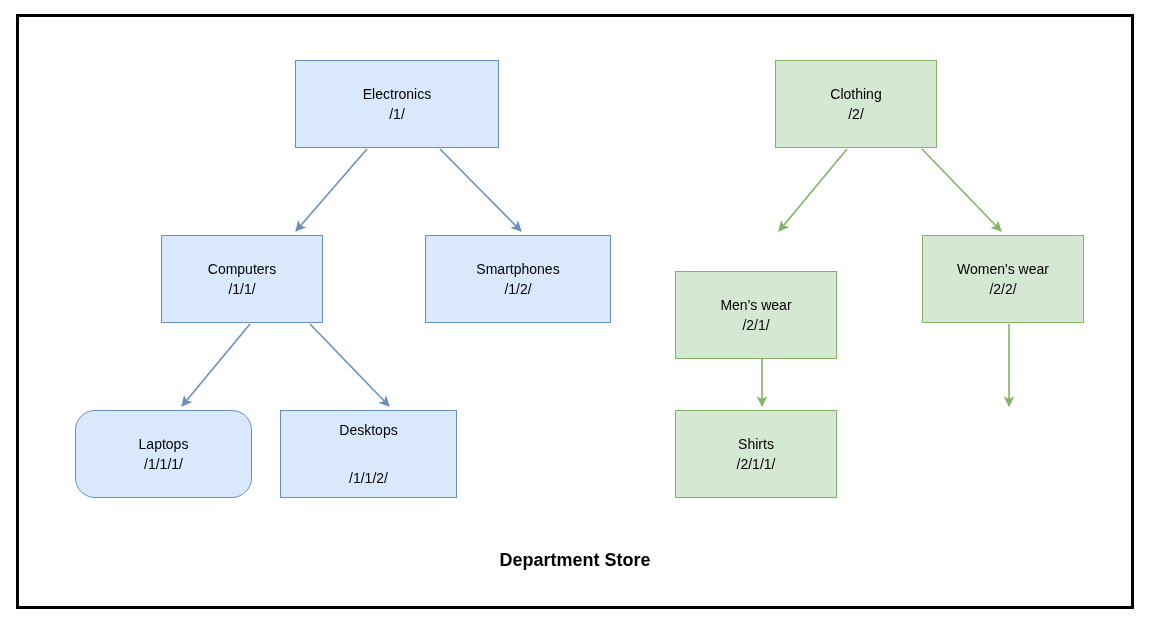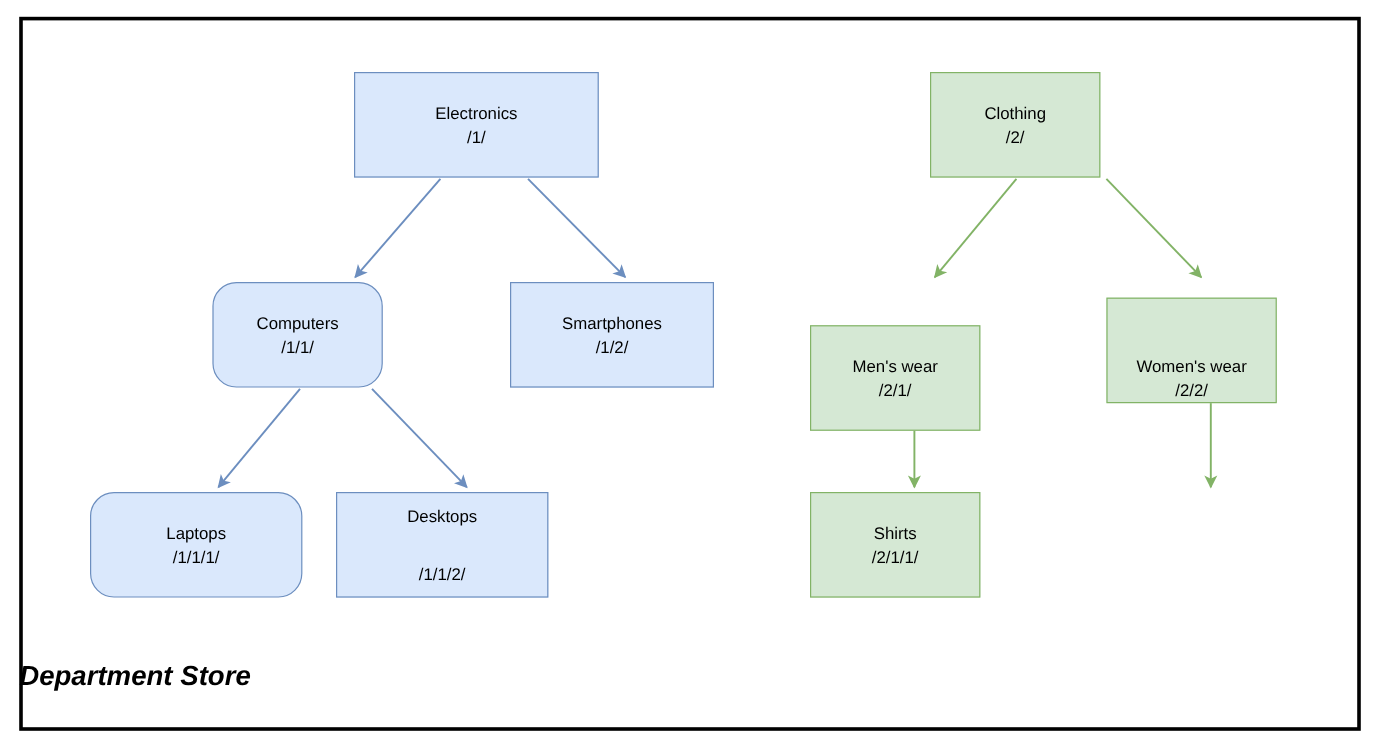--- a/index.html
+++ b/index.html
@@ -40,40 +40,40 @@
     position: absolute;
     box-sizing: border-box;
     display: flex;
     flex-direction: column;
     align-items: center;
     justify-content: center;
     text-align: center;
     font-size: 14px;
     line-height: 20px;
     color: var(--text, #000000);
-    width: 142px;
+    width: 162px;
     height: 88px;
   }
   .node.blue {
     background: var(--blue-fill, #dae8fc);
     border: 1.5px solid var(--blue-stroke, #6c8ebf);
   }
   .node.green {
     background: var(--green-fill, #d5e8d4);
     border: 1.5px solid var(--green-stroke, #82b366);
   }
   .diagram-title {
     position: absolute;
     left: 16px;
     top: 550px;
     width: 1118px;
-    font-size: 23px;
+    text-align: center;
+    font-size: 18px;
     font-weight: bold;
     color: var(--text, #000000);
-    font-style: italic;
   }
 </style>
 </head>
 <body>
 
 <div class="canvas">
 
   <div class="frame"></div>
 
   <svg class="edge-layer" width="1155" height="630" viewBox="0 0 1155 630" xmlns="http://www.w3.org/2000/svg">
@@ -98,36 +98,36 @@
   <div class="node blue" style="left:295px; top:60px; width:204px;">
     <div>Electronics</div>
     <div>/1/</div>
   </div>
 
   <div class="node green" style="left:775px; top:60px;">
     <div>Clothing</div>
     <div>/2/</div>
   </div>
 
-  <div class="node blue" style="left:177px; top:235px;border-radius:20px;">
+  <div class="node blue" style="left:161px; top:235px;">
     <div>Computers</div>
     <div>/1/1/</div>
   </div>
 
-  <div class="node blue" style="left:425px; top:235px; width:170px;">
+  <div class="node blue" style="left:425px; top:235px; width:186px;">
     <div>Smartphones</div>
     <div>/1/2/</div>
   </div>
 
   <div class="node green" style="left:675px; top:235px;margin-top:36px;">
     <div>Men's wear</div>
     <div>/2/1/</div>
   </div>
 
-  <div class="node green" style="left:922px; top:248px;justify-content:flex-end;">
+  <div class="node green" style="left:922px; top:235px;">
     <div>Women's wear</div>
     <div>/2/2/</div>
   </div>
 
   <div class="node blue" style="left:75px; top:410px; width:177px;border-radius:20px;">
     <div>Laptops</div>
     <div>/1/1/1/</div>
   </div>
 
   <div class="node blue" style="left:280px; top:410px; width:177px;gap:28px;">

